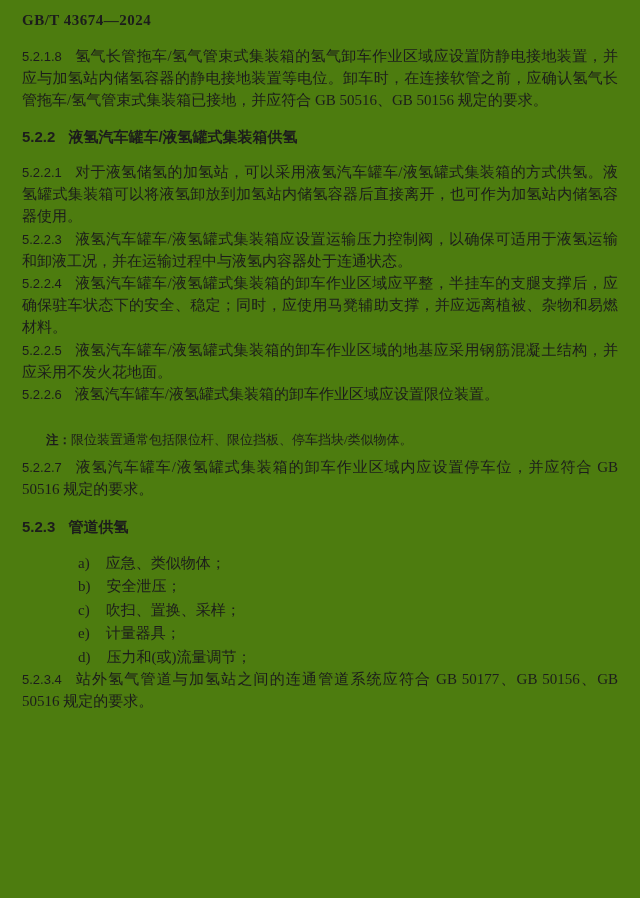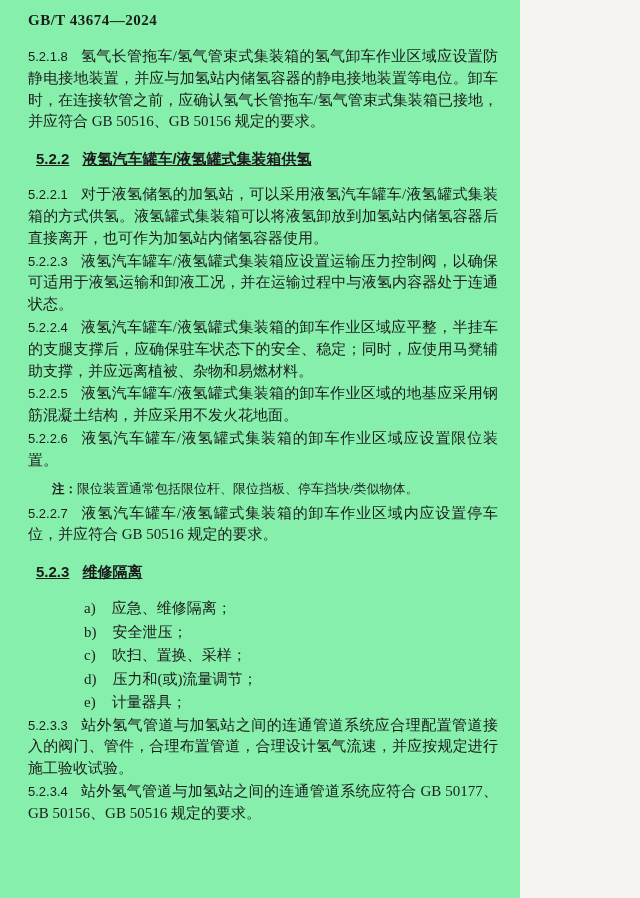--- a/index.html
+++ b/index.html
@@ -1,22 +1,22 @@
 <!DOCTYPE html>
 <html><head>
 <meta charset="utf-8">
 <style>
   * { margin: 0; padding: 0; box-sizing: border-box; }
   html, body { background: #f5f4f1; }
   .page {
-    width: 520px;
+    width: 640px;
     height: 898px;
-    background: #86efac;
+    background: #4d7c0f;
     color: #1c1c1c;
-    padding: 12px 22px 10px 28px;
+    padding: 12px 22px 10px 22px;
     overflow: hidden;
     font-family: "Liberation Serif", "DejaVu Serif", serif;
   }
   .doc-header {
     font-family: "Liberation Serif", "DejaVu Serif", serif;
     font-weight: bold;
     font-size: 15px;
     letter-spacing: 0.5px;
     margin-bottom: 17px;
   }
@@ -29,29 +29,28 @@
   .para .num {
     font-family: "Liberation Sans", "DejaVu Sans", sans-serif;
     font-size: 13px;
     padding-right: 13px;
     white-space: nowrap;
   }
   .heading {
     font-family: "Liberation Sans", "DejaVu Sans", sans-serif;
     font-weight: bold;
     font-size: 15px;
-    margin: 17px 0 15px 8px;
-    text-decoration: underline;
+    margin: 17px 0 15px 0;
   }
   .heading .num { padding-right: 13px; }
   .note {
     font-size: 13px;
-    line-height: 19px;
+    line-height: 25px;
     padding-left: 24px;
-    margin: 7px 0 4px 0;
+    margin: 21px 0 4px 0;
     text-align: justify;
   }
   .note .label {
     font-family: "Liberation Sans", "DejaVu Sans", sans-serif;
     font-weight: bold;
     font-size: 12.5px;
   }
   .item {
     font-size: 15px;
     line-height: 22.5px;
@@ -71,22 +70,21 @@
   <div id="doc-body">
       <div class="para"><span class="num">5.2.1.8</span><span>氢气长管拖车/氢气管束式集装箱的氢气卸车作业区域应设置防静电接地装置，并应与加氢站内储氢容器的静电接地装置等电位。卸车时，在连接软管之前，应确认氢气长管拖车/氢气管束式集装箱已接地，并应符合 GB 50516、GB 50156 规定的要求。</span></div>
       <div class="heading"><span class="num">5.2.2</span><span>液氢汽车罐车/液氢罐式集装箱供氢</span></div>
       <div class="para"><span class="num">5.2.2.1</span><span>对于液氢储氢的加氢站，可以采用液氢汽车罐车/液氢罐式集装箱的方式供氢。液氢罐式集装箱可以将液氢卸放到加氢站内储氢容器后直接离开，也可作为加氢站内储氢容器使用。</span></div>
       <div class="para"><span class="num">5.2.2.3</span><span>液氢汽车罐车/液氢罐式集装箱应设置运输压力控制阀，以确保可适用于液氢运输和卸液工况，并在运输过程中与液氢内容器处于连通状态。</span></div>
       <div class="para"><span class="num">5.2.2.4</span><span>液氢汽车罐车/液氢罐式集装箱的卸车作业区域应平整，半挂车的支腿支撑后，应确保驻车状态下的安全、稳定；同时，应使用马凳辅助支撑，并应远离植被、杂物和易燃材料。</span></div>
       <div class="para"><span class="num">5.2.2.5</span><span>液氢汽车罐车/液氢罐式集装箱的卸车作业区域的地基应采用钢筋混凝土结构，并应采用不发火花地面。</span></div>
       <div class="para"><span class="num">5.2.2.6</span><span>液氢汽车罐车/液氢罐式集装箱的卸车作业区域应设置限位装置。</span></div>
       <div class="note"><span class="label">注：</span><span>限位装置通常包括限位杆、限位挡板、停车挡块/类似物体。</span></div>
       <div class="para"><span class="num">5.2.2.7</span><span>液氢汽车罐车/液氢罐式集装箱的卸车作业区域内应设置停车位，并应符合 GB 50516 规定的要求。</span></div>
-      <div class="heading"><span class="num">5.2.3</span><span>维修隔离</span></div>
-      <div class="item"><span class="marker">a)</span><span>应急、维修隔离；</span></div>
+      <div class="heading"><span class="num">5.2.3</span><span>管道供氢</span></div>
+      <div class="item"><span class="marker">a)</span><span>应急、类似物体；</span></div>
       <div class="item"><span class="marker">b)</span><span>安全泄压；</span></div>
       <div class="item"><span class="marker">c)</span><span>吹扫、置换、采样；</span></div>
+      <div class="item"><span class="marker">e)</span><span>计量器具；</span></div>
       <div class="item"><span class="marker">d)</span><span>压力和(或)流量调节；</span></div>
-      <div class="item"><span class="marker">e)</span><span>计量器具；</span></div>
-      <div class="para"><span class="num">5.2.3.3</span><span>站外氢气管道与加氢站之间的连通管道系统应合理配置管道接入的阀门、管件，合理布置管道，合理设计氢气流速，并应按规定进行施工验收试验。</span></div>
       <div class="para"><span class="num">5.2.3.4</span><span>站外氢气管道与加氢站之间的连通管道系统应符合 GB 50177、GB 50156、GB 50516 规定的要求。</span></div>
     </div>
 </div>
 
 </body></html>

